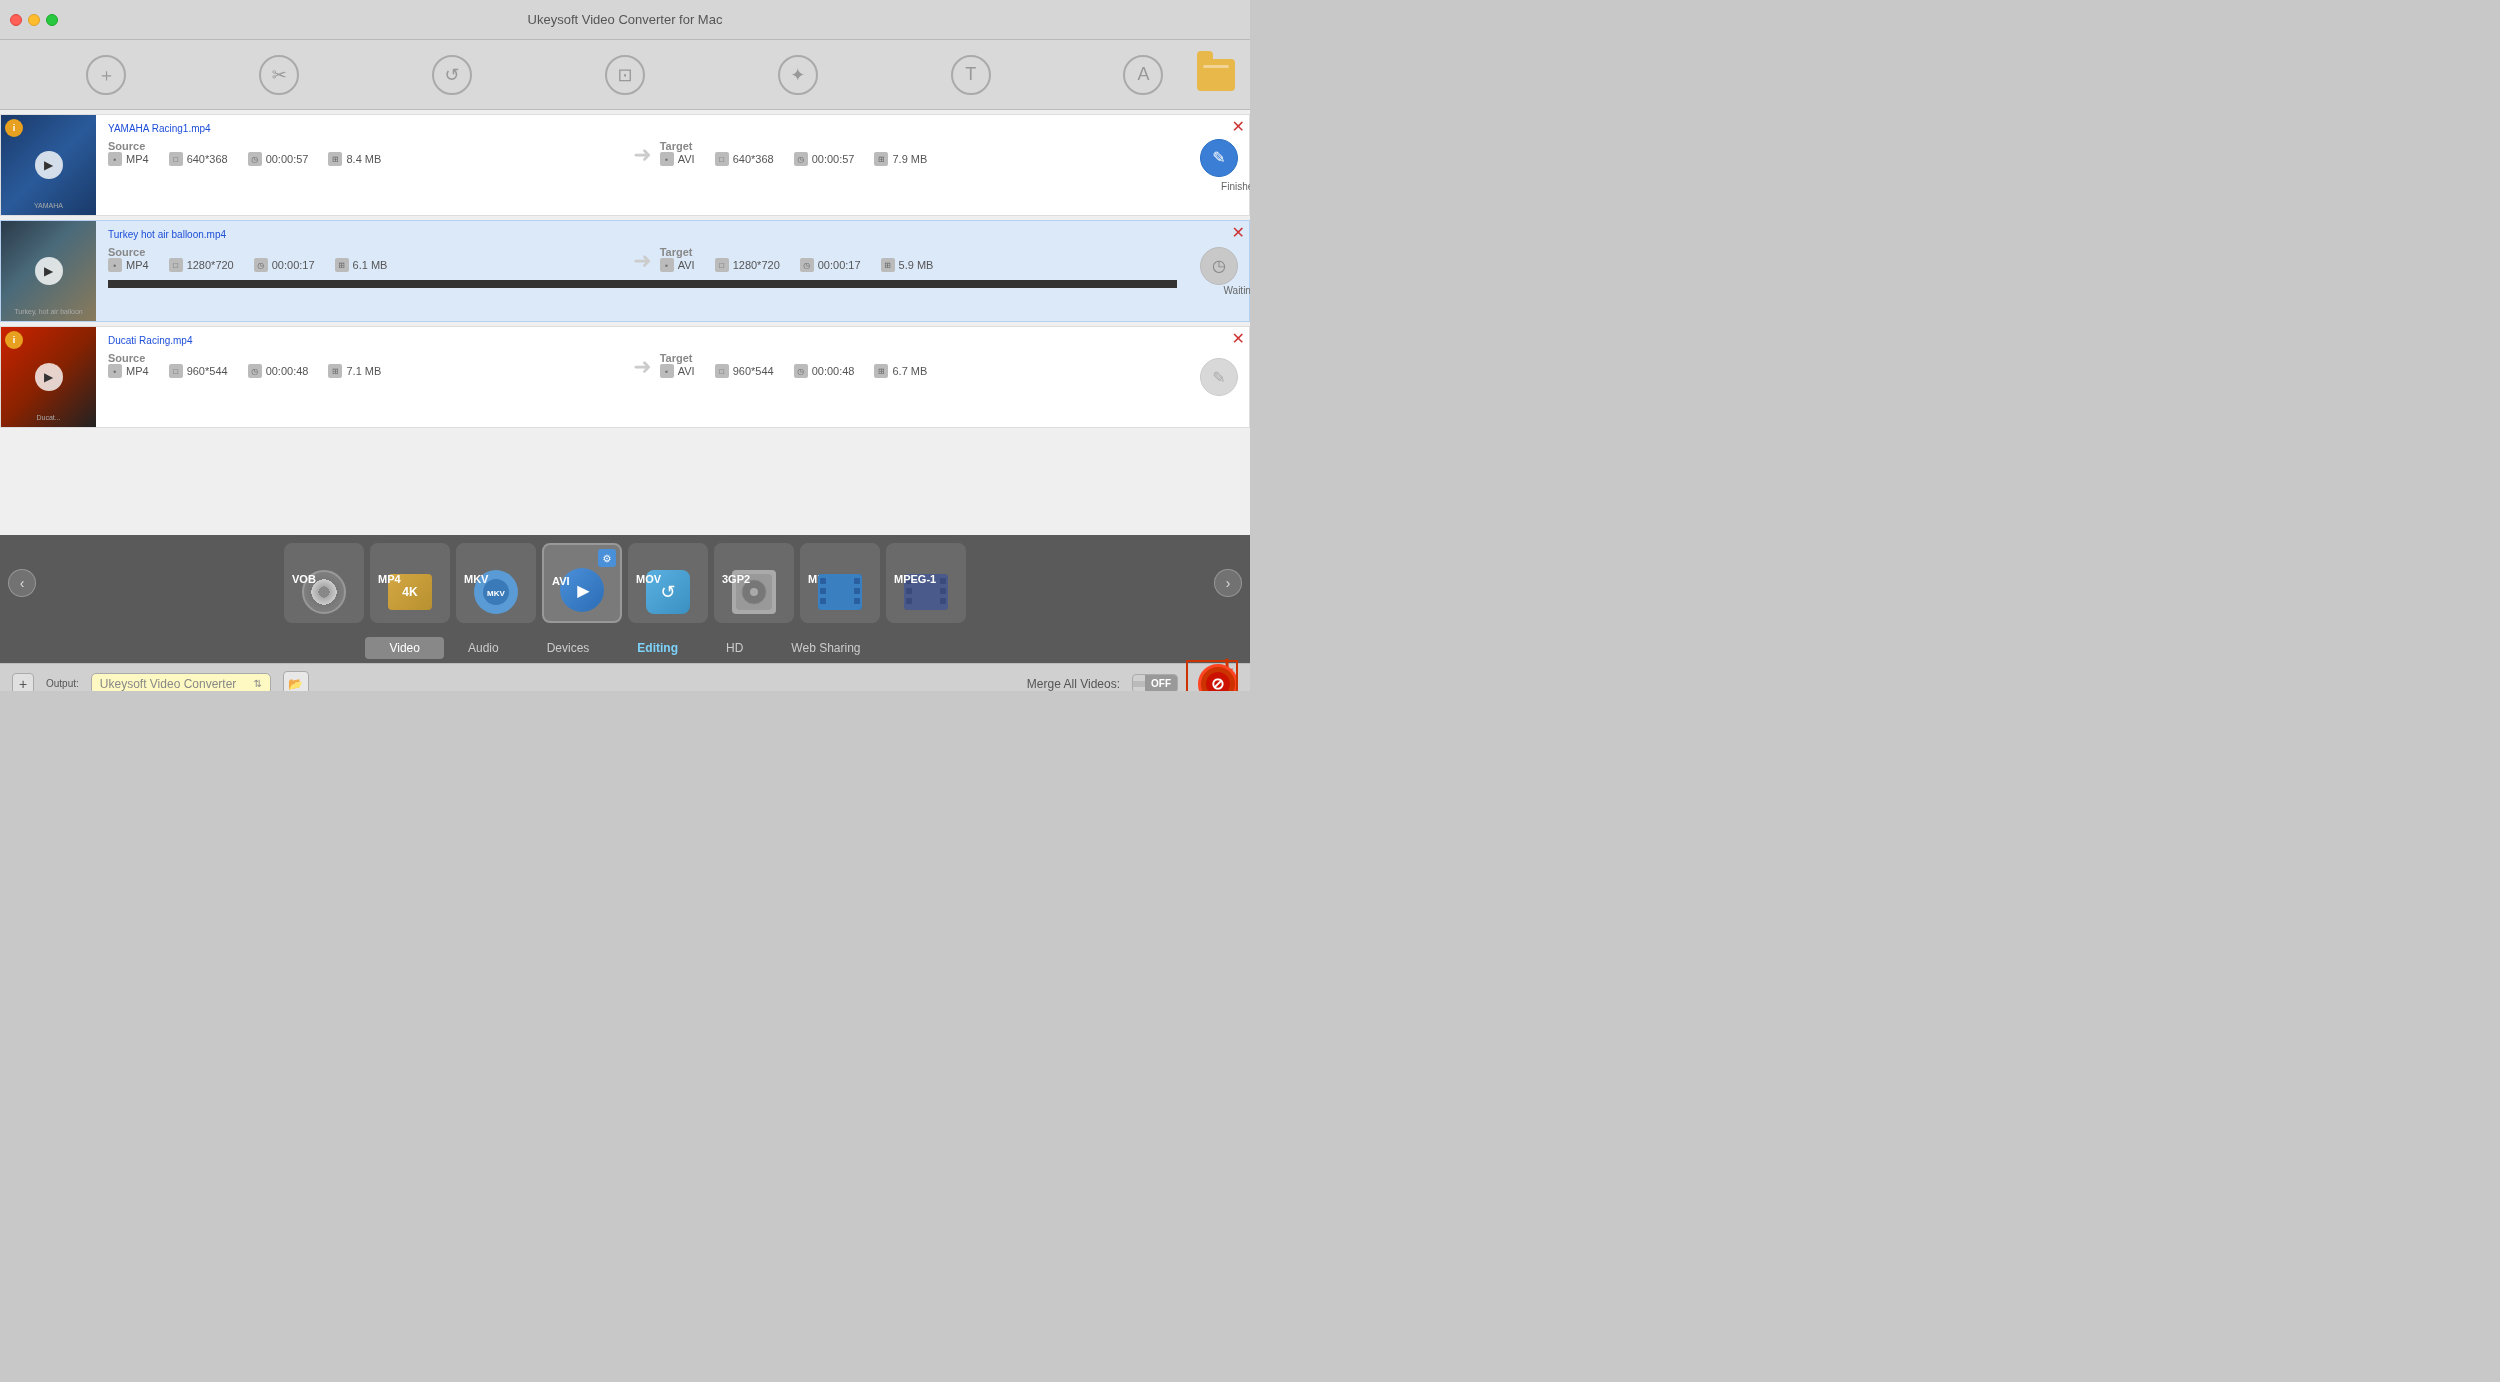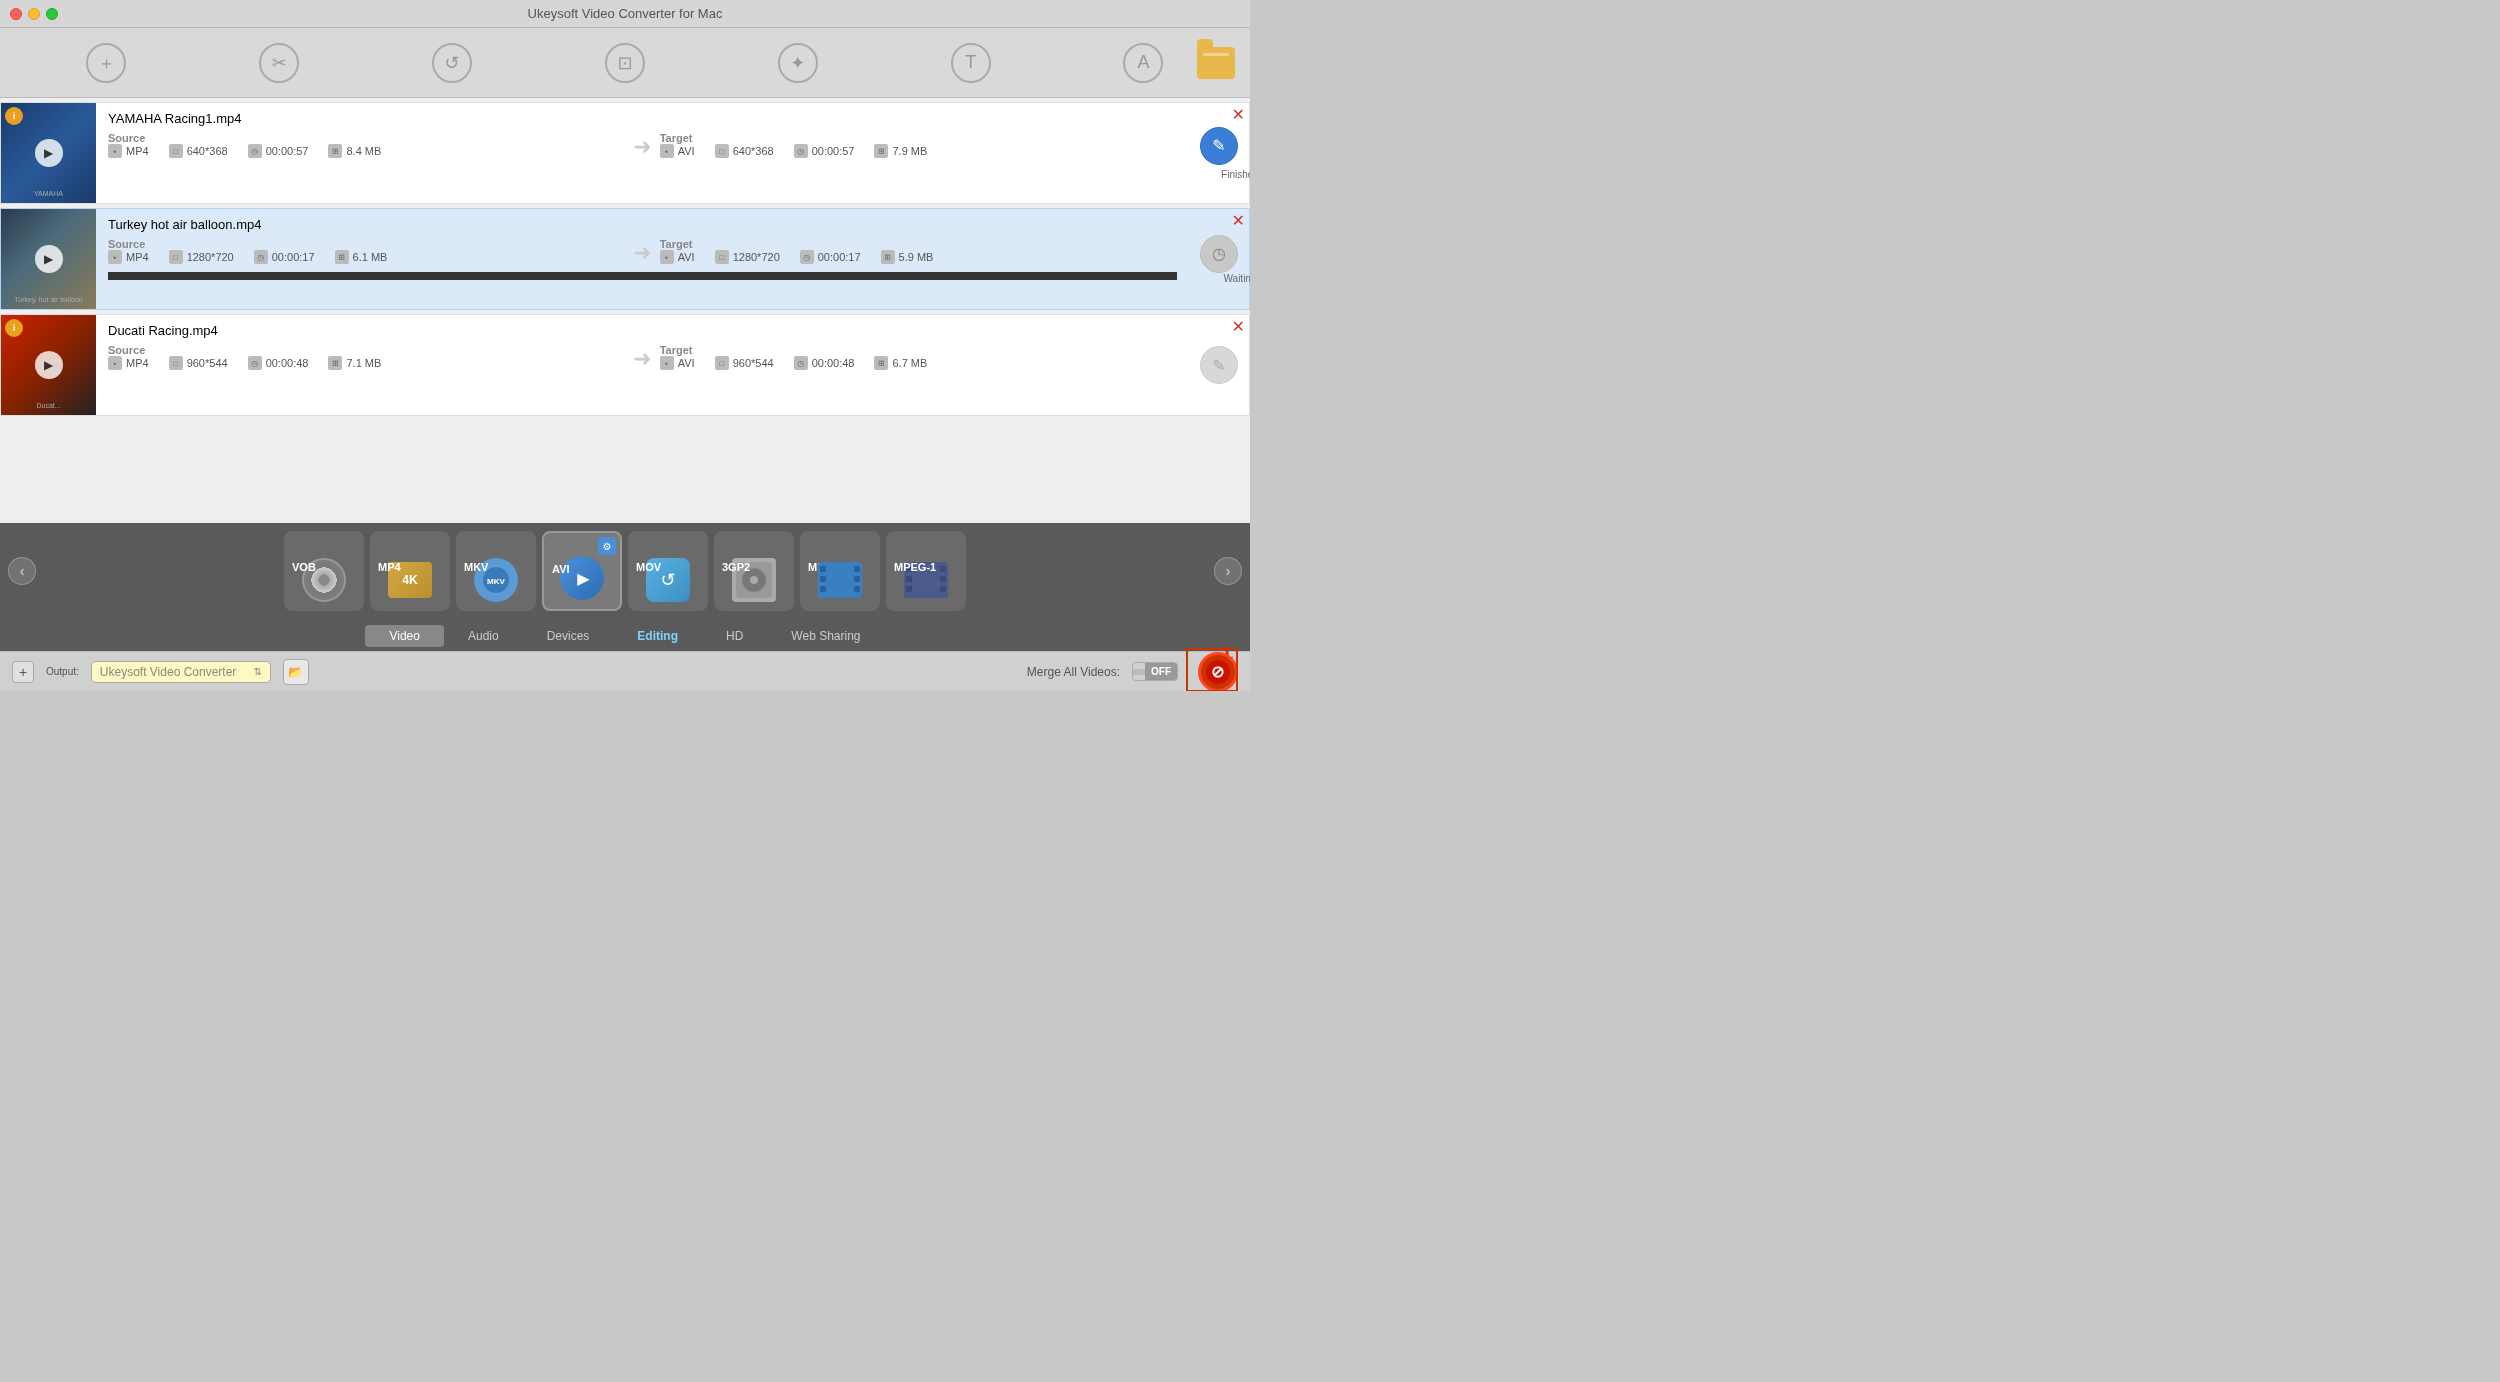--- a/index.html
+++ b/index.html
@@ -8,21 +8,21 @@
       background: #c8c8c8;
       width: 1250px;
       height: 691px;
       overflow: hidden;
       position: relative;
     }
 
     
     .titlebar {
       background: #d6d6d6;
-      height: 28px;
+      height: 40px;
       display: flex;
       align-items: center;
       justify-content: center;
       position: relative;
       border-bottom: 1px solid #b8b8b8;
     }
     .titlebar-buttons {
       position: absolute;
       left: 10px;
       display: flex;
@@ -169,23 +169,23 @@
       display: flex; align-items: center; justify-content: center;
       font-size: 9px; color: white; font-weight: bold;
     }
 
     .file-info {
       flex: 1;
       padding: 8px 12px;
       min-width: 0;
     }
     .file-name {
-      font-size: 13px;
+      font-size: 10px;
       font-weight: 500;
-      color: #000000;
+      color: #1d4ed8;
       margin-bottom: 6px;
     }
     .file-meta-row {
       display: flex;
       align-items: center;
       gap: 20px;
       margin-bottom: 4px;
     }
     .meta-label {
       font-size: 11px;

